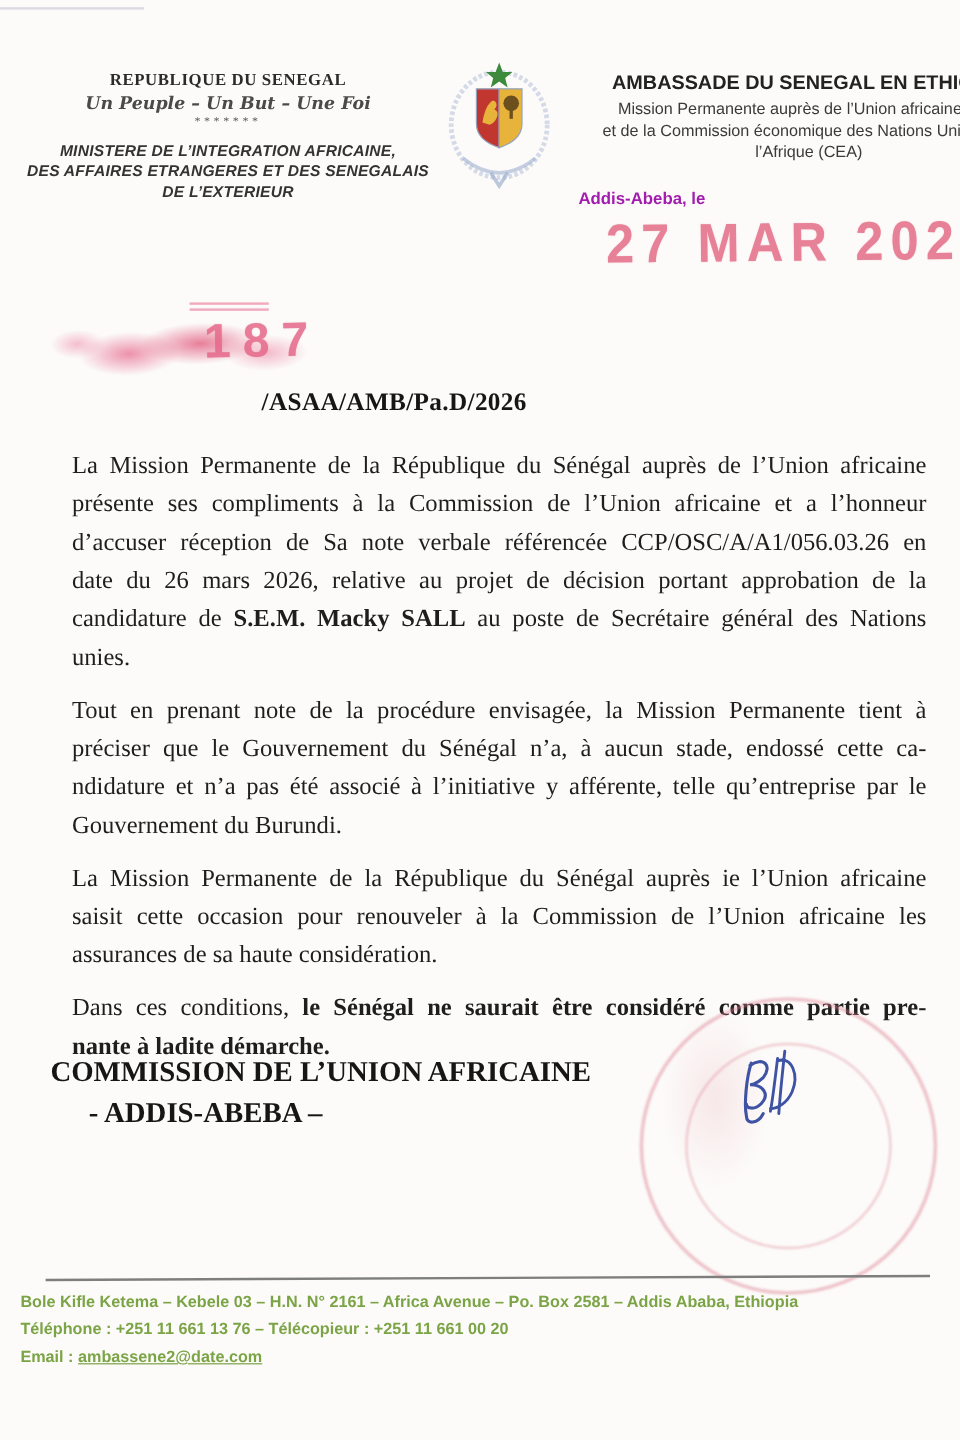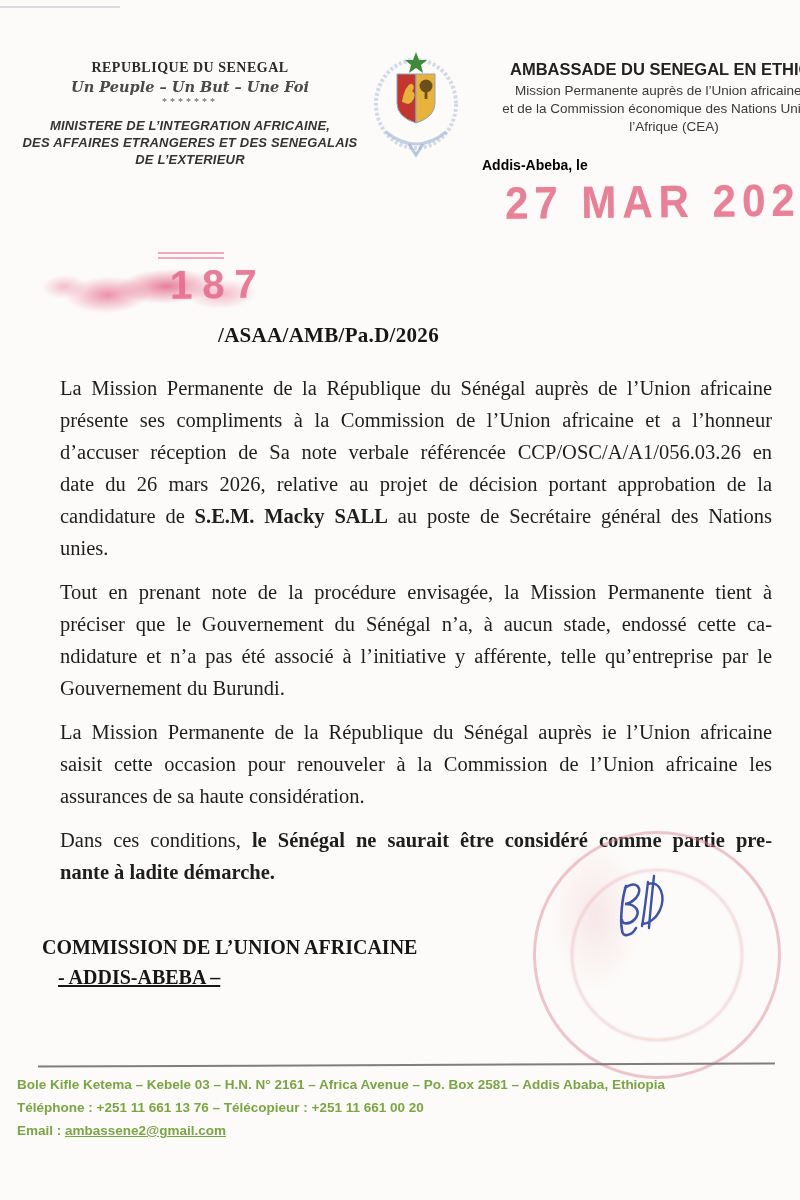--- a/index.html
+++ b/index.html
@@ -24,21 +24,21 @@
   .emblem{left:370px;top:44px;width:92px;height:118px;}
 
   
   .hright{left:488px;top:60px;width:372px;text-align:center;
           font-family:"Liberation Sans",sans-serif;}
   .amb-title{font-size:16.5px;font-weight:bold;color:#222;white-space:nowrap;}
   .amb-sub{font-size:13.5px;color:#3a3a3a;line-height:18px;margin-top:3px;}
   .amb-sub div{white-space:nowrap;}
 
   .dateline{left:482px;top:157px;font-family:"Liberation Sans",sans-serif;
-            font-weight:bold;font-size:14px;color:#000000;}
+            font-weight:bold;font-size:14px;color:#a21caf;}
 
   .datestamp{left:505px;top:178px;font-family:"Liberation Sans",sans-serif;
              font-weight:bold;font-size:42px;color:#e46c86;letter-spacing:6px;
              transform:rotate(-.6deg) scaleY(1.08);opacity:.85;
              text-shadow:0 0 1px rgba(232,110,140,.6);white-space:nowrap;}
 
   
   .blob{left:36px;top:258px;width:238px;height:64px;
         background:
           radial-gradient(60px 26px at 30% 55%, rgba(231,110,145,.75), rgba(231,110,145,0) 70%),
@@ -55,22 +55,22 @@
   .refnum{left:218px;top:323px;font-size:21px;font-weight:bold;color:#161616;
           letter-spacing:.3px;}
 
   
   .content{left:60px;top:372px;width:712px;font-size:20.5px;line-height:32px;}
   .para{margin-bottom:12px;}
   .tline{text-align:justify;text-align-last:justify;}
   .tline.tlast{text-align-last:left;}
   .tline b{font-weight:bold;}
 
-  .addressee{left:42px;top:936px;font-weight:bold;font-size:20px;color:#161616;}
-  .addressee .l2{margin-top:7px;margin-left:16px;text-decoration:underline;}
+  .addressee{left:42px;top:881px;font-weight:bold;font-size:24px;color:#161616;}
+  .addressee .l2{margin-top:7px;margin-left:32px;}
 
   
   .rstamp{left:533px;top:831px;width:248px;height:248px;}
   .rstamp .outer{position:absolute;inset:0;border-radius:50%;
         border:3px solid rgba(222,128,146,.45);filter:blur(.7px);}
   .rstamp .inner{position:absolute;inset:38px;border-radius:50%;
         border:2px solid rgba(222,128,146,.38);filter:blur(.8px);}
   .rstamp .smudge{position:absolute;left:18px;top:10px;width:90px;height:150px;
         border-radius:50%;background:radial-gradient(closest-side,rgba(225,140,155,.18),rgba(225,140,155,0));}
   .sig{left:592px;top:868px;width:100px;height:110px;}
@@ -174,14 +174,14 @@
   <svg width="100" height="110" viewBox="0 0 100 110">
     <path d="M34,18 C30,30 28,52 30,62 M33,20 C44,12 52,20 44,30 C38,36 33,36 33,36 C44,36 50,44 42,52 C37,57 30,56 30,52 M30,62 C30,70 40,68 44,60" fill="none" stroke="#3f53a4" stroke-width="2.6" stroke-linecap="round"></path>
     <path d="M56,14 C54,30 52,48 50,58 M56,16 C68,12 74,28 68,42 C64,51 56,56 50,56 M62,8 C60,26 58,46 57,60" fill="none" stroke="#3f53a4" stroke-width="2.4" stroke-linecap="round"></path>
   </svg>
 </div>
 
 <div class="abs frule"></div>
 <div class="abs footer">
   <div>Bole Kifle Ketema – Kebele 03 – H.N. N° 2161 – Africa Avenue – Po. Box 2581 – Addis Ababa, Ethiopia</div>
   <div>Téléphone  : +251 11 661 13 76 – Télécopieur : +251 11 661 00 20</div>
-  <div><span>Email : </span><a href="#">ambassene2@gmail.com</a></div>
+  <div><span>Email : </span><a href="#">ambassene2@date.com</a></div>
 </div>
 
 </body></html>

